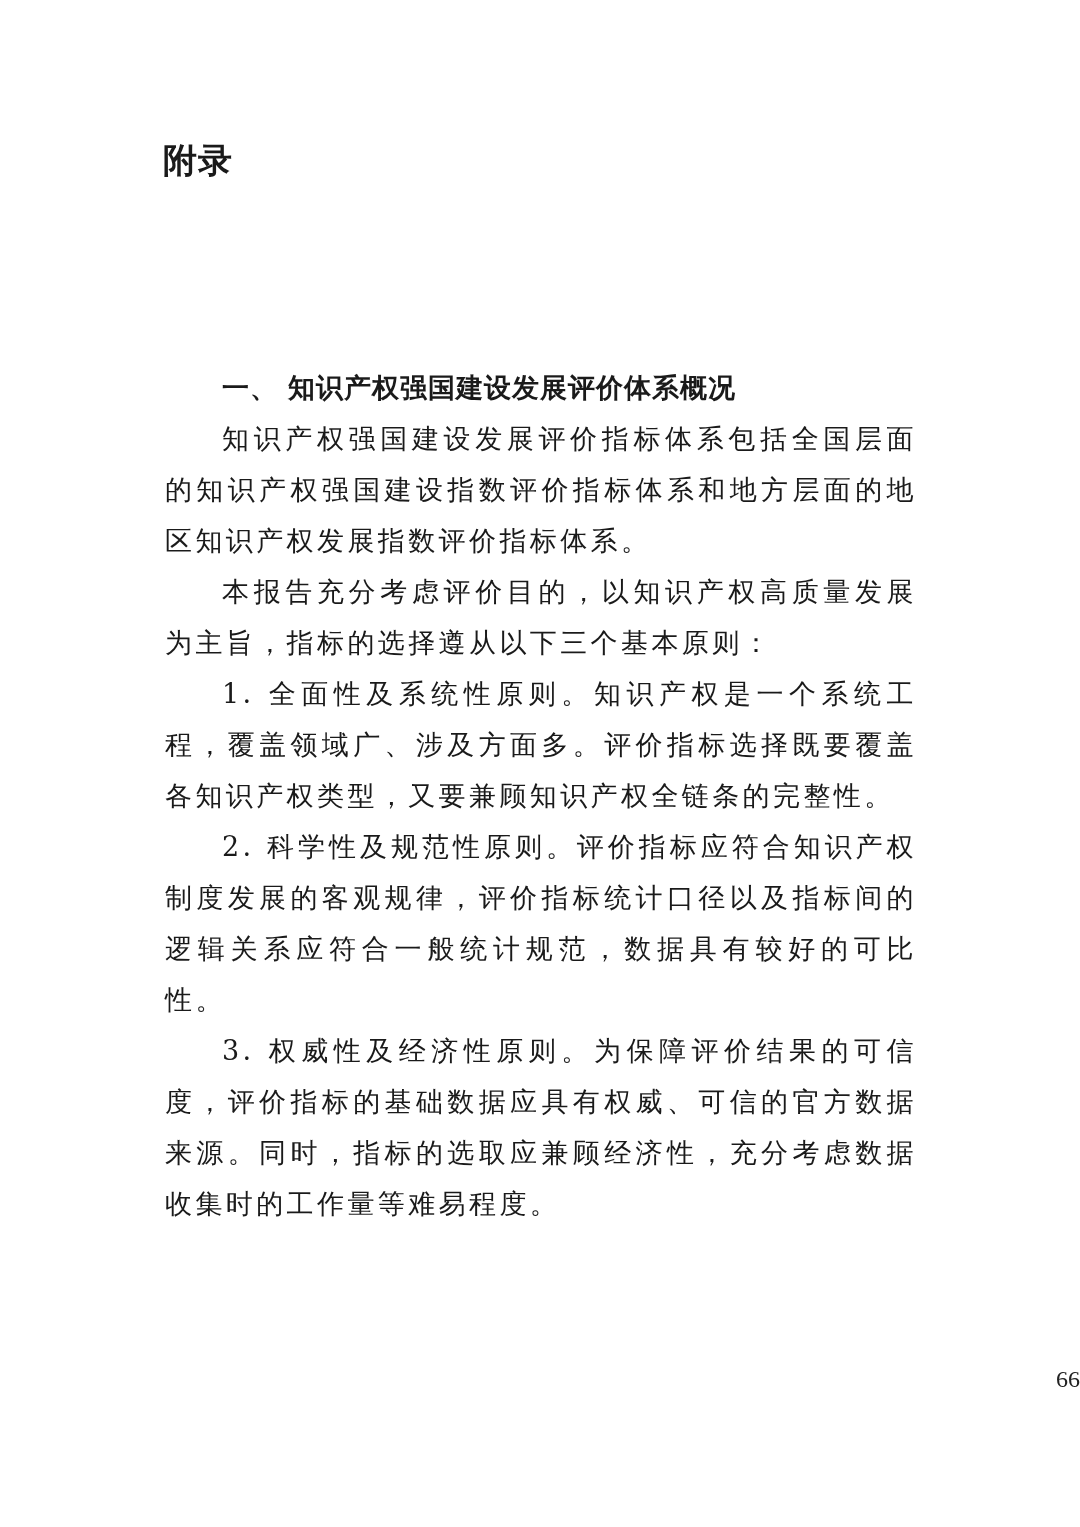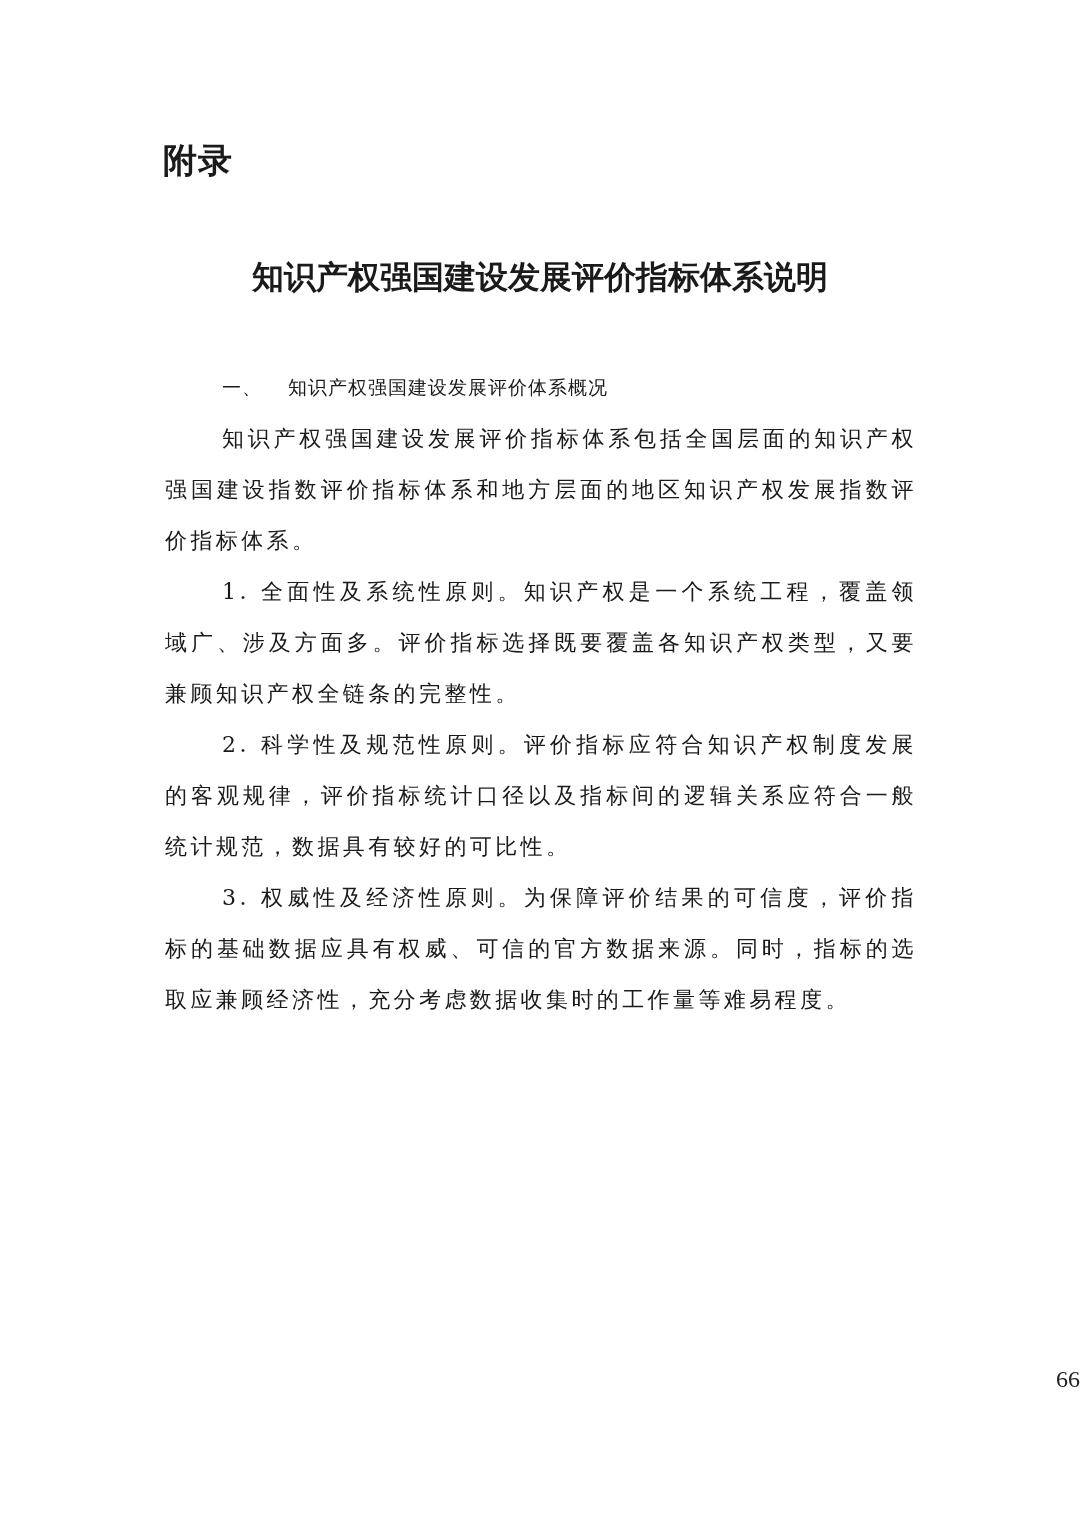--- a/index.html
+++ b/index.html
@@ -43,22 +43,22 @@
       font-family: "DejaVu Serif", "Liberation Serif", serif;
     }
     .content {
       position: absolute;
       left: 165px;
       top: 362px;
       width: 752px;
     }
     .h1 {
       font-family: "DejaVu Sans", "Liberation Sans", sans-serif;
-      font-size: 19px;
-      font-weight: normal;
+      font-size: 27px;
+      font-weight: bold;
       line-height: 51px;
       height: 51px;
       padding-left: 57px;
       letter-spacing: 1px;
       white-space: nowrap;
     }
     .h1 .num {
       display: inline-block;
       width: 66px;
     }
@@ -66,21 +66,21 @@
       font-family: "DejaVu Sans", "Liberation Sans", sans-serif;
       font-size: 26px;
       font-weight: bold;
       line-height: 51px;
       height: 51px;
       padding-left: 57px;
       letter-spacing: 1px;
       white-space: nowrap;
     }
     .para {
-      font-size: 22px;
+      font-size: 27px;
       line-height: 51px;
       text-indent: 57px;
       text-align: justify;
       text-align-last: left;
       letter-spacing: 3.4px;
       margin: 0;
     }
     .page-number {
       position: absolute;
       left: 0;
@@ -92,31 +92,31 @@
       color: #222;
     }
   </style>
 </head>
 <body>
 
 <div class="page">
 
   <div class="appendix-label">附录</div>
 
-  <div class="doc-title">知识产权强国建设发展评价指标体系说明</div>
 
   <div class="content">
 
     <div class="h1">
       <span class="num">一、</span><span>知识产权强国建设发展评价体系概况</span>
     </div>
 
     <p class="para">知识产权强国建设发展评价指标体系包括全国层面的知识产权强国建设指数评价指标体系和地方层面的地区知识产权发展指数评价指标体系。</p>
 
 
+    <p class="para">本报告充分考虑评价目的，以知识产权高质量发展为主旨，指标的选择遵从以下三个基本原则：</p>
 
     <p class="para">1. 全面性及系统性原则。知识产权是一个系统工程，覆盖领域广、涉及方面多。评价指标选择既要覆盖各知识产权类型，又要兼顾知识产权全链条的完整性。</p>
 
     <p class="para">2. 科学性及规范性原则。评价指标应符合知识产权制度发展的客观规律，评价指标统计口径以及指标间的逻辑关系应符合一般统计规范，数据具有较好的可比性。</p>
 
     <p class="para">3. 权威性及经济性原则。为保障评价结果的可信度，评价指标的基础数据应具有权威、可信的官方数据来源。同时，指标的选取应兼顾经济性，充分考虑数据收集时的工作量等难易程度。</p>
 
   </div>
 
   <div class="page-number">66</div>

